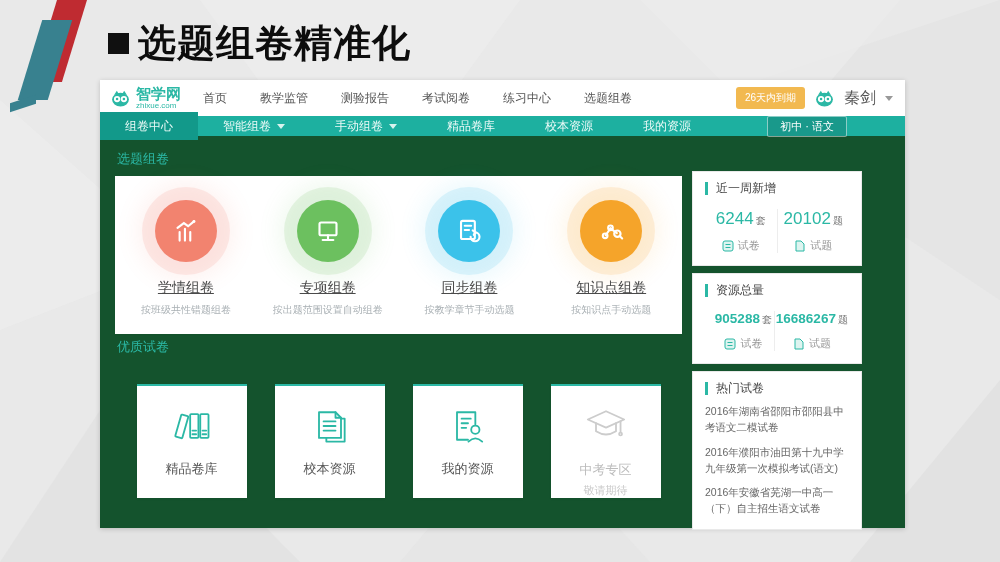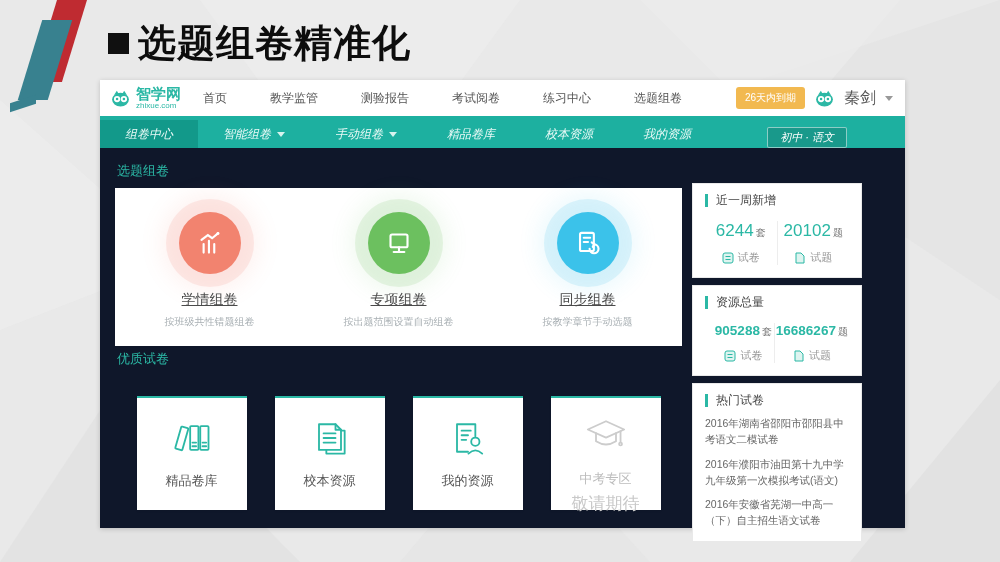--- a/index.html
+++ b/index.html
@@ -11,39 +11,39 @@
   .bg-facets{position:absolute;left:0;top:0;z-index:0;}
   
   .deco-red{position:absolute;left:46px;top:-10px;width:30px;height:92px;background:#bf2b31;transform:skewX(-17deg);z-index:2;}
   .deco-teal{position:absolute;left:30px;top:20px;width:30px;height:80px;background:#38818f;transform:skewX(-17deg);z-index:3;}
   .deco-teal-sliver{position:absolute;left:10px;top:99px;width:26px;height:9px;background:#38818f;transform:skewY(-18deg);z-index:3;}
   .title-row{position:absolute;left:108px;top:18px;display:flex;align-items:center;z-index:4;}
   .title-bullet{width:21px;height:21px;background:#101010;margin-right:9px;flex:0 0 auto;}
   .slide-title{font-size:38px;font-weight:bold;color:#0d0d0d;letter-spacing:1px;}
 
   
-  .shot{position:absolute;left:100px;top:80px;width:805px;height:448px;background:#0f172a;
+  .shot{position:absolute;left:100px;top:80px;width:805px;height:448px;background:#14532d;
         box-shadow:0 1px 5px rgba(0,0,0,.18);z-index:5;font-size:12px;color:#555;}
 
   
   .shot-nav{height:36px;background:#fff;display:flex;align-items:center;padding:0 12px 0 10px;}
   .brand{display:flex;align-items:center;margin-right:22px;}
   .brand-text{margin-left:5px;line-height:1;}
   .brand-name{font-size:15px;font-weight:bold;color:#2bb8a5;display:block;}
   .brand-domain{font-size:8px;color:#2bb8a5;display:block;margin-top:1px;}
-  .nav-items{display:flex;gap:43px;font-size:12px;color:#555;}
+  .nav-items{display:flex;gap:33px;font-size:12px;color:#555;}
   .nav-item{cursor:pointer;white-space:nowrap;}
   .nav-right{margin-left:auto;display:flex;align-items:center;gap:9px;}
   .expiry-badge{background:#f2b950;color:#fff;font-size:10px;padding:4px 9px;border-radius:3px;white-space:nowrap;}
   .avatar{width:21px;height:21px;}
   .username{font-size:16px;color:#555;}
   .caret{width:0;height:0;border-left:4px solid transparent;border-right:4px solid transparent;border-top:5px solid #999;display:inline-block;}
 
   
-  .shot-menu{height:32px;background:#1db0a0;display:flex;align-items:flex-end;color:#eafaf7;font-size:12px;font-style:italic;}
+  .shot-menu{height:20px;background:#1db0a0;display:flex;align-items:center;color:#eafaf7;font-size:12px;}
   .menu-item{line-height:28px;padding:0 25px;display:flex;align-items:center;gap:6px;white-space:nowrap;cursor:pointer;}
   .menu-item.active{background:#12998a;}
   .menu-caret{width:0;height:0;border-left:4px solid transparent;border-right:4px solid transparent;border-top:5px solid #d7f3ee;display:inline-block;}
   .subject-btn{margin-left:auto;margin-right:58px;background:rgba(0,0,0,.13);border:1px solid rgba(255,255,255,.5);
                border-radius:2px;padding:2px 12px;font-size:11px;color:#fff;white-space:nowrap;cursor:pointer;}
 
   
   .shot-body{display:flex;padding:10px 0 0 15px;}
   .main-col{width:567px;}
   .section-header{font-size:13px;color:#2bb8a5;margin:4px 0 8px 2px;}
@@ -58,21 +58,21 @@
   .feature-label{font-size:14px;color:#4a4a4a;margin-top:17px;text-decoration:underline;}
   .feature-desc{font-size:10px;color:#a9b0b4;margin-top:6px;}
 
   .cards-row{display:flex;justify-content:center;gap:28px;margin-top:28px;}
   .card{width:110px;height:112px;background:#fff;border-top:2px solid #2bb8a5;box-shadow:0 1px 3px rgba(0,0,0,.06);
         display:flex;flex-direction:column;align-items:center;cursor:pointer;}
   .card-icon{height:48px;margin-top:16px;display:flex;align-items:center;justify-content:center;}
   .card-label{font-size:13px;color:#555;margin-top:10px;}
   .card.disabled{cursor:default;}
   .card.disabled .card-label{color:#bcbcbc;margin-top:16px;}
-  .card-sub{font-size:17px;color:#c9c9c9;margin-top:4px;}
+  .card-sub{font-size:11px;color:#c9c9c9;margin-top:4px;}
 
   
   .sidebar{width:170px;margin-left:10px;padding-top:25px;}
   .panel{background:#fff;border:1px solid #e9e9e9;padding:10px 12px 12px;margin-bottom:7px;box-sizing:border-box;}
   .panel-title{font-size:12px;color:#444;border-left:3px solid #2bb8a5;padding-left:8px;line-height:13px;}
   .stats{display:flex;margin-top:14px;}
   .stat{flex:1;text-align:center;white-space:nowrap;}
   .stat + .stat{border-left:1px solid #ededed;}
   .stat-value{font-size:17px;color:#2bb8a5;}
   .stats-wide .stat-value{font-size:13.5px;font-weight:bold;}
@@ -207,20 +207,34 @@
               <rect x="8.5" y="6.5" width="13" height="17" rx="1.5"></rect>
               <line x1="12" y1="11" x2="18" y2="11"></line>
               <line x1="12" y1="15" x2="16" y2="15"></line>
               <path d="M17.5 21.5 a4.2 4.2 0 1 0 4.2 -4.2"></path>
               <polyline points="19.5,15.5 21.9,17.2 20.5,19.6"></polyline>
             </svg>
           </div>
           <div class="feature-label">同步组卷</div>
           <div class="feature-desc">按教学章节手动选题</div>
         </div>
+        <div class="feature">
+          <div class="circle c-yellow">
+            <svg width="34" height="34" viewBox="0 0 32 32" fill="none" stroke="#fff" stroke-width="2" stroke-linecap="round">
+              <line x1="11" y1="20" x2="15.5" y2="13.5"></line>
+              <line x1="15.5" y1="13.5" x2="21.5" y2="18"></line>
+              <circle cx="10.5" cy="20.5" r="2.2"></circle>
+              <circle cx="15.5" cy="13" r="2.2"></circle>
+              <circle cx="22" cy="18.5" r="3"></circle>
+              <line x1="24.2" y1="20.7" x2="26.5" y2="23"></line>
+            </svg>
+          </div>
+          <div class="feature-label">知识点组卷</div>
+          <div class="feature-desc">按知识点手动选题</div>
+        </div>
       </div>
 
       <div class="section-header">优质试卷</div>
 
       <div class="cards-row">
         <div class="card">
           <div class="card-icon">
             <svg width="46" height="44" viewBox="0 0 48 48" fill="none" stroke="#2bb8a5" stroke-width="2" stroke-linecap="round">
               <rect x="9" y="12" width="8" height="25" rx="1" transform="rotate(16 13 24)"></rect>
               <rect x="22" y="11" width="9" height="26" rx="1"></rect>

